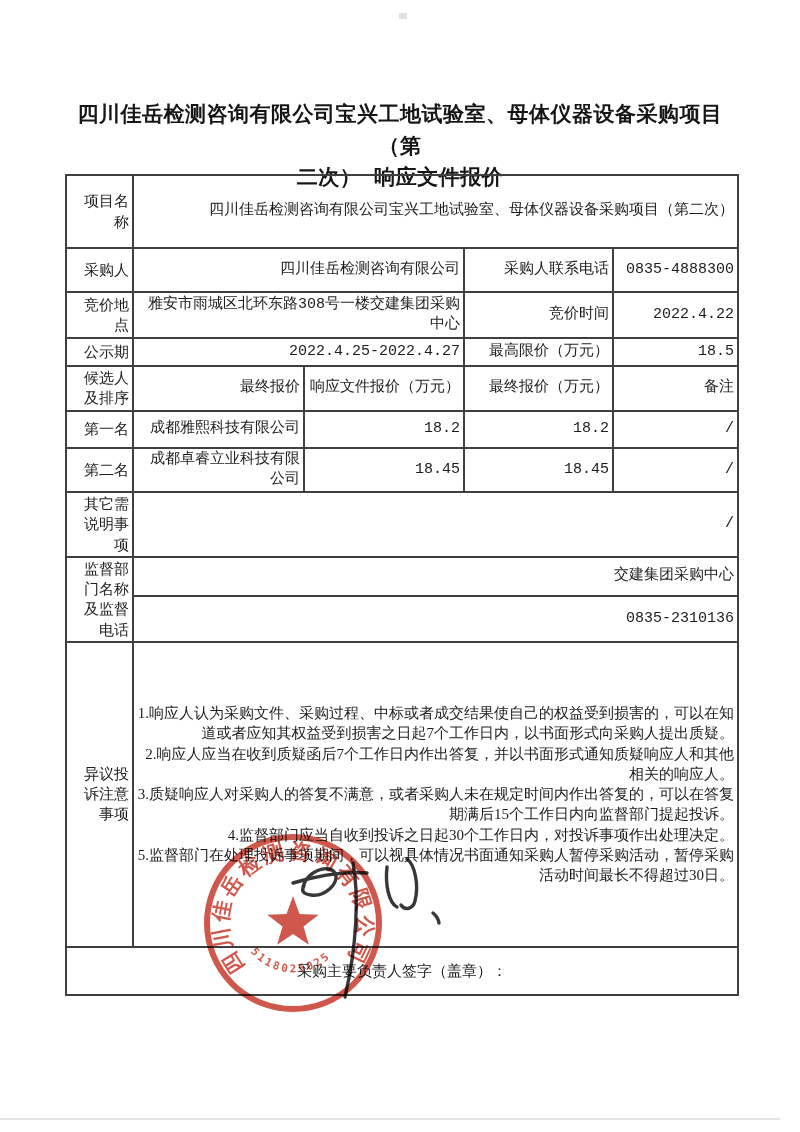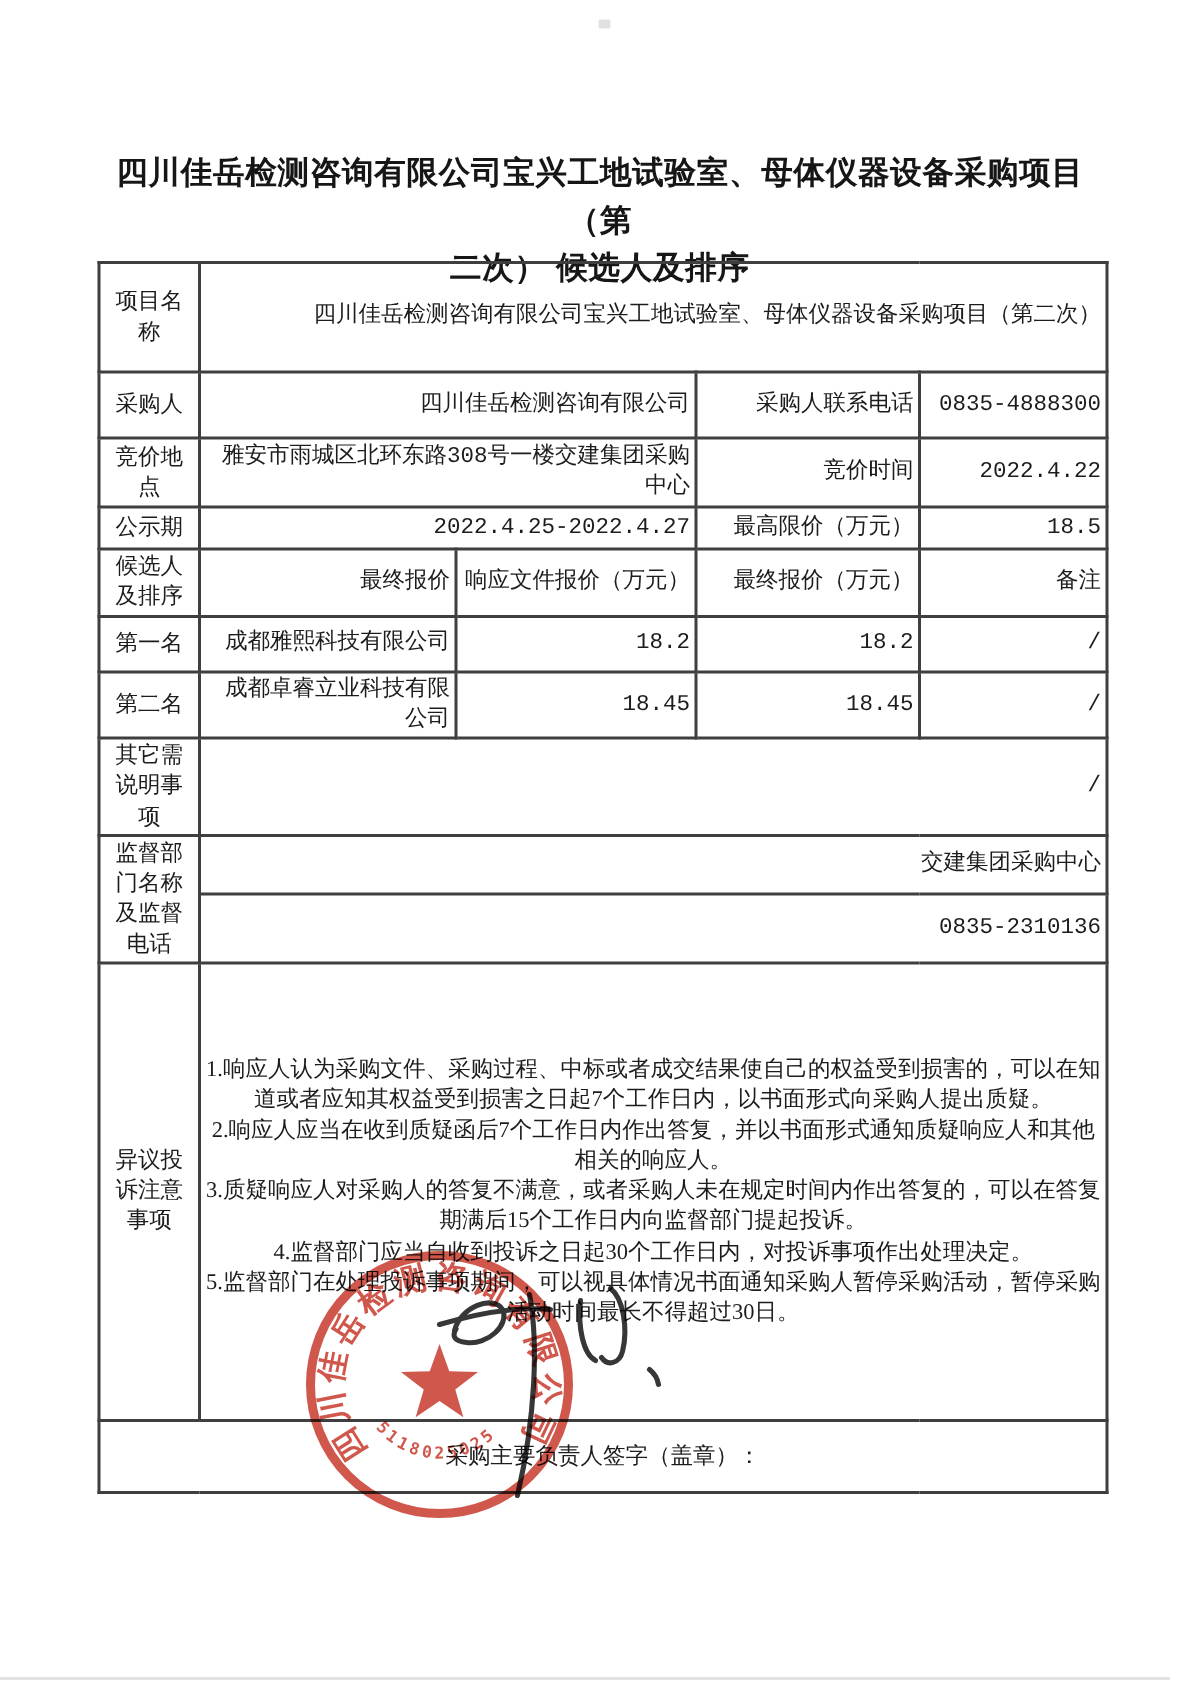--- a/index.html
+++ b/index.html
@@ -18,21 +18,21 @@
     background:#d9d9d9;opacity:.8;border-radius:1px;
   }
   .scan-artifact-bottom{
     position:absolute;left:0;top:1118px;width:780px;height:2px;
     background:#e3e3e3;
   }
 
   .title{
     position:absolute;left:60px;top:100px;width:680px;
     text-align:center;
-    font-family:Liberation Sans, sans-serif;
+    font-family:Liberation Mono, monospace;
     font-weight:bold;font-size:21px;line-height:1.5;
     color:#161616;
     letter-spacing:.5px;
   }
 
   table.main{
     position:absolute;left:65px;top:174px;
     width:672px;
     border-collapse:collapse;
     table-layout:fixed;
@@ -40,26 +40,26 @@
   table.main td{
     border:2px solid #3f3f3f;
     font-size:15px;
     vertical-align:middle;
     padding:1px 3px;
     line-height:1.35;
     overflow:hidden;
   }
   td.lab{
     font-size:14px;
-    text-align:center;
+    text-align:right;
     padding:2px 3px;
   }
   td.val{text-align:right;font-family:Liberation Mono, monospace;}
   td.objection{
-    text-align:center;
+    text-align:right;
     font-size:14px;
     line-height:1.62;
     padding:8px 10px;
   }
   td.sig{
     text-align:center;
     padding-left:6px;
     font-size:15px;
   }
 
@@ -76,21 +76,21 @@
 </style>
 </head>
 <body>
 
 <div class="doc">
 
   <div class="scan-artifact-top"></div>
 
   <div class="title">
     <div>四川佳岳检测咨询有限公司宝兴工地试验室、母体仪器设备采购项目（第</div>
-    <div>二次） 候选人及排序</div>
+    <div>二次） 响应文件报价</div>
   </div>
 
   <table class="main">
     <colgroup>
       <col style="width:67px">
         <col style="width:171px">
         <col style="width:160px">
         <col style="width:149px">
         <col style="width:125px">
     </colgroup>

